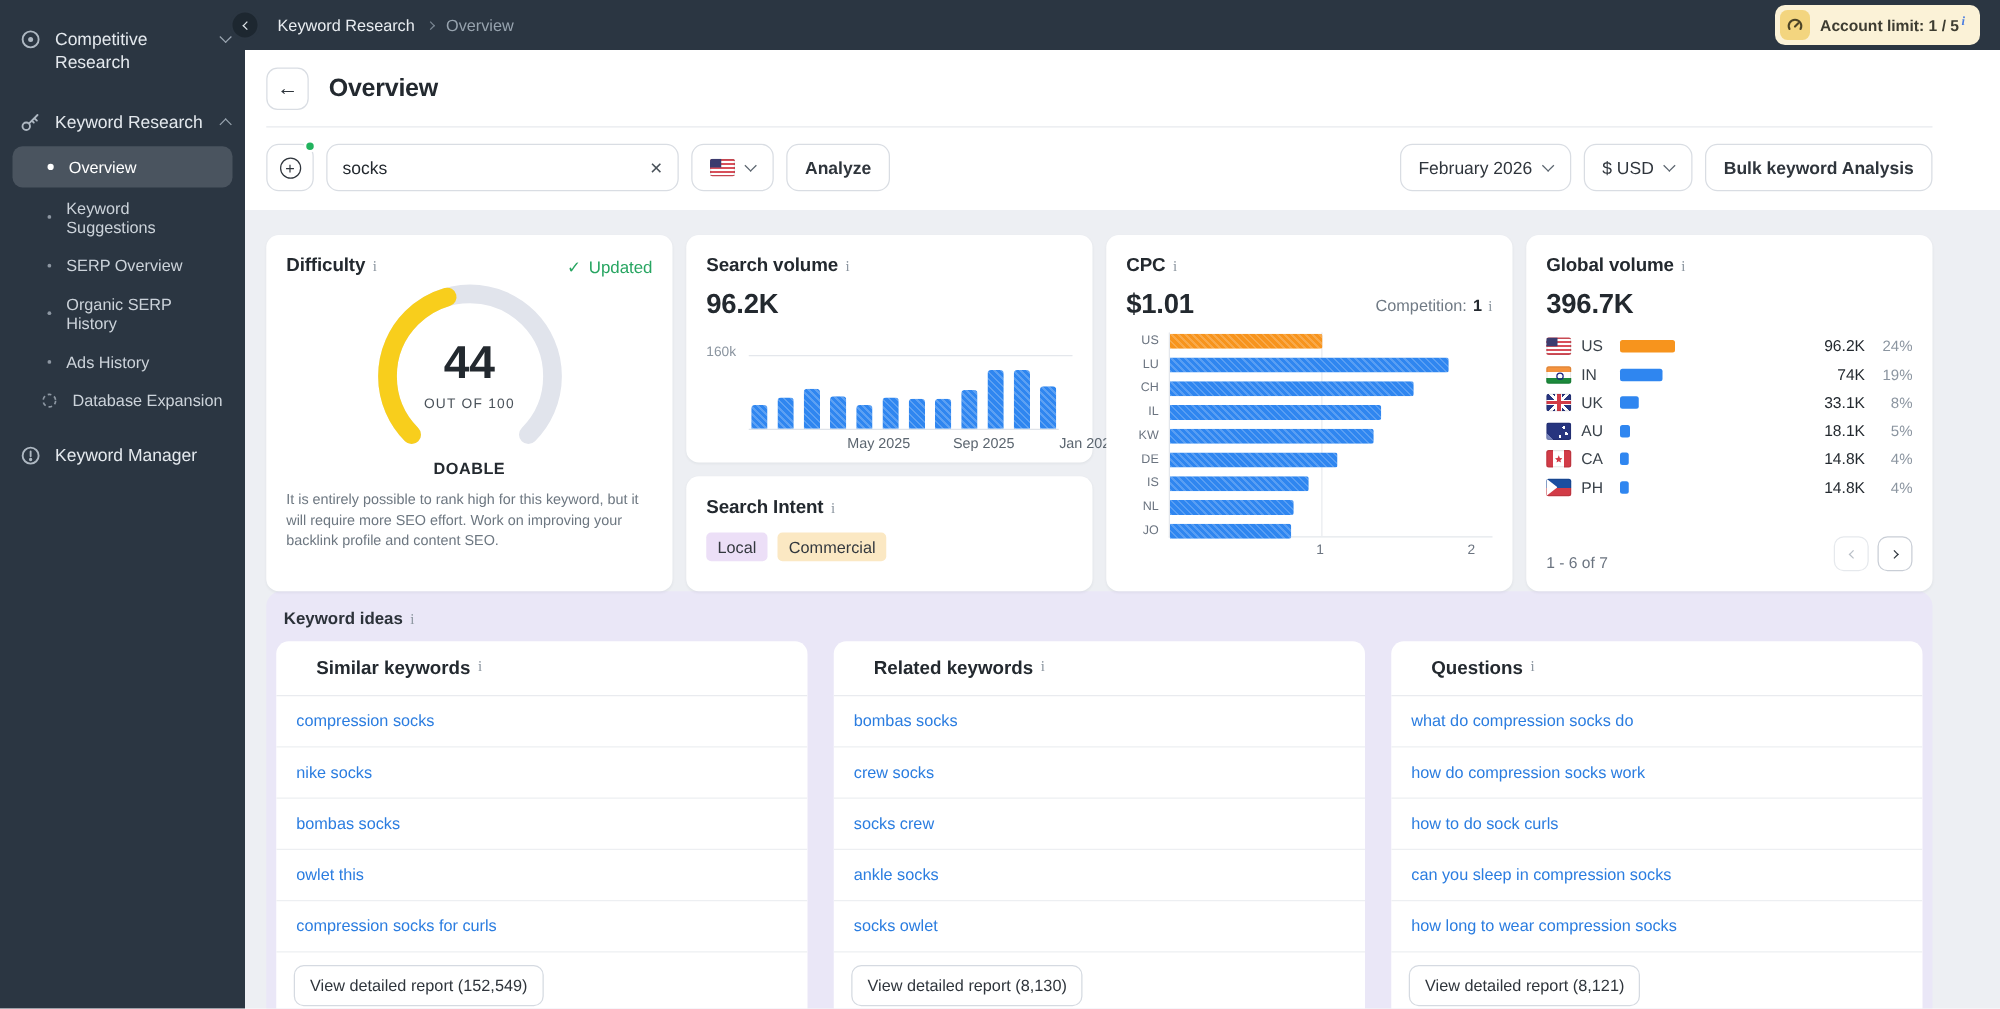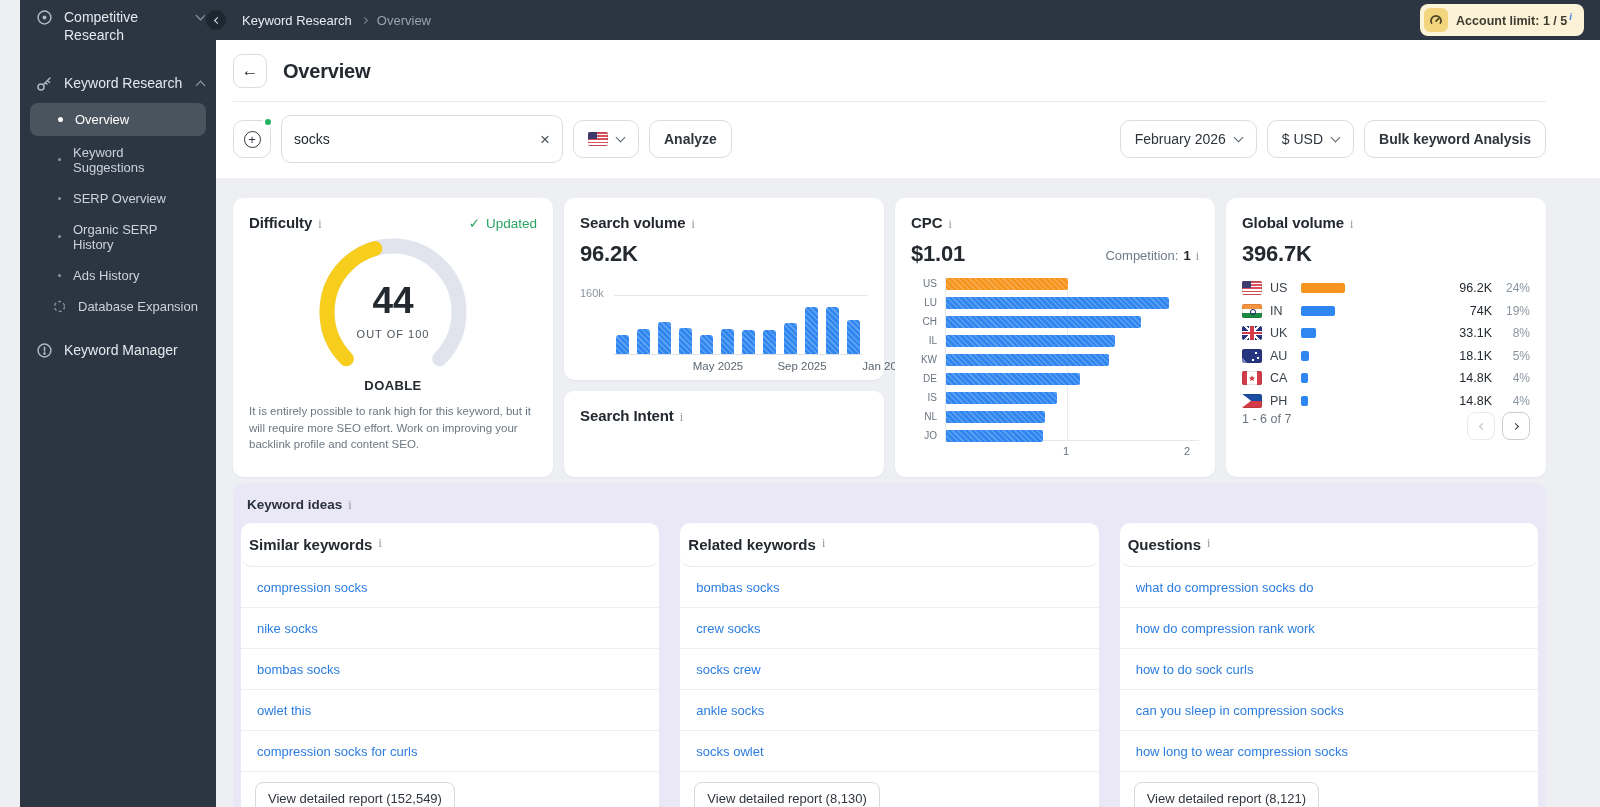--- a/index.html
+++ b/index.html
@@ -1,20 +1,20 @@
 <!DOCTYPE html>
 <html><head>
 <meta charset="utf-8">
 <style>
   * { margin:0; padding:0; box-sizing:border-box; }
   html,body { width:1600px; height:807px; font-family:"Liberation Sans", sans-serif; }
   .page { width:1600px; height:807px; display:flex; overflow:hidden; background:#edeff3; color:#23292f; }
 
   
-  .sidebar { width:196px; min-width:196px; background:#2b3642; position:relative; z-index:3;margin-left:20px; }
+  .sidebar { width:196px; min-width:196px; background:#2b3642; padding-top:14px; position:relative; z-index:3; }
   .side-item { display:flex; align-items:flex-start; gap:11px; padding:8px 12px 8px 16px; color:#e4e9ee; font-size:14px; line-height:1.3; cursor:pointer; }
   .side-item .lbl { flex:1; }
   .side-icon { width:17px; height:17px; margin-top:1px; flex:none; }
   .side-icon svg { display:block; }
   .chev { display:inline-block; width:7px; height:7px; border-right:1.6px solid #9aa5b0; border-bottom:1.6px solid #9aa5b0; }
   .chev.down { transform:rotate(45deg); margin-top:4px; }
   .chev.up { transform:rotate(-135deg); margin-top:8px; }
   .chev.left { transform:rotate(135deg); }
   .chev.right { transform:rotate(-45deg); }
   .side-group { margin-top:14px; }
@@ -45,21 +45,21 @@
   .header-row { display:flex; align-items:center; gap:16px; padding:14px 54px 13px 17px; }
   .back-btn { width:34px; height:34px; border:1px solid #d9dde3; border-radius:9px; background:#fff; display:flex; align-items:center; justify-content:center; font-size:17px; color:#2f353c; cursor:pointer; }
   .page-title { font-size:20px; font-weight:700; letter-spacing:-0.2px; }
   .header-divider { border-top:1px solid #e8eaee; margin:0 54px 0 17px; }
   .toolbar { display:flex; align-items:center; gap:10px; padding:13px 54px 15px 17px; }
   .tool-btn { height:38px; border:1px solid #d9dde3; border-radius:10px; background:#fff; display:flex; align-items:center; gap:9px; padding:0 14px; font-size:14px; color:#2f353c; cursor:pointer; white-space:nowrap; }
   .tool-btn.bold { font-weight:600; }
   .plus-btn { width:38px; min-width:38px; padding:0; justify-content:center; position:relative; }
   .plus-circle { width:17px; height:17px; border:1.4px solid #2f353c; border-radius:50%; display:flex; align-items:center; justify-content:center; font-size:13px; line-height:1; color:#2f353c; }
   .green-dot { position:absolute; top:-4px; right:-3px; width:10px; height:10px; border-radius:50%; background:#22b35e; border:2px solid #fff; }
-  .search-box { width:282px; height:48px; border:1px solid #d9dde3; border-radius:10px; background:#fff; display:flex; align-items:center; padding:4px 12px; gap:8px; }
+  .search-box { width:282px; height:38px; border:1px solid #d9dde3; border-radius:10px; background:#fff; display:flex; align-items:center; padding:4px 12px; gap:8px; }
   .search-box input { border:none; outline:none; flex:1; font-size:14px; color:#23292f; font-family:"Liberation Sans", sans-serif; background:transparent; }
   .clear-x { font-size:17px; color:#4a525a; cursor:pointer; line-height:1; }
   .flag { display:inline-block; width:20px; height:14px; border-radius:2px; position:relative; overflow:hidden; box-shadow:inset 0 0 0 1px rgba(0,0,0,.10); flex:none; }
   .flag-us { background:repeating-linear-gradient(180deg,#d8505b 0 1.6px,#fff 1.6px 3.2px); }
   .flag-us::before { content:""; position:absolute; left:0; top:0; width:9px; height:7px; background:#3c3b6e; }
   .flag-in { background:linear-gradient(180deg,#f5933e 0 33%,#fff 33% 66%,#1c8a3c 66%); }
   .flag-in::before { content:""; position:absolute; left:50%; top:50%; width:4px; height:4px; margin:-2px 0 0 -2px; border-radius:50%; border:1px solid #1a237e; }
   .flag-uk { background:
       linear-gradient(0deg, transparent 42%, #d23b47 42% 58%, transparent 58%),
       linear-gradient(90deg, transparent 42%, #d23b47 42% 58%, transparent 58%),
@@ -133,37 +133,37 @@
   .cpc-t1 { left:121px; } .cpc-t2 { left:242px; }
 
   
   .gv-rows { margin-top:10px; }
   .gv-row { display:flex; align-items:center; height:22.5px; gap:8px; }
   .gv-code { font-size:12.5px; color:#3a424a; width:23px; }
   .gv-bar { height:10px; border-radius:2px; background:#2f86f0; }
   .gv-bar.orange { background:#f7941d; }
   .gv-vol { margin-left:auto; font-size:12.5px; color:#23292f; width:44px; text-align:right; }
   .gv-pct { font-size:12px; color:#8b95a0; width:30px; text-align:right; }
-  .gv-footer { display:flex; align-items:flex-start; margin-top:0; }
+  .gv-footer { display:flex; align-items:flex-end; margin-top:28px; }
   .gv-count { font-size:12.5px; color:#6b7480; }
   .pager { margin-left:auto; display:flex; gap:7px; }
   .pager-btn { width:28px; height:28px; border-radius:8px; background:#fff; display:flex; align-items:center; justify-content:center; cursor:pointer; }
   .pager-btn.prev { border:1px solid #e6e9ed; }
   .pager-btn.prev .chev { border-color:#b9bfc7; }
   .pager-btn.next { border:1px solid #c9ced6; }
   .pager-btn.next .chev { border-color:#2f353c; }
   .pager-btn .chev { width:5px; height:5px; }
   .pager-btn .chev.left { margin-left:2px; } .pager-btn .chev.right { margin-right:2px; }
 
   
   .ki-section { margin-top:18px; background:#eae7f7; border-radius:12px; padding:8px; }
   .ki-header { display:flex; align-items:baseline; gap:6px; font-size:13.5px; font-weight:700; color:#2c323a; padding:6px 6px 10px; }
   .ki-grid { display:grid; grid-template-columns:repeat(3,1fr); gap:21px; }
   .ki-card { background:#fff; border-radius:10px; overflow:hidden; }
-  .ki-card-title { display:flex; align-items:flex-start; gap:6px; font-size:15px; font-weight:700; padding:13px 8px; border-bottom:1px solid #e9ebef; color:#23292f;border-radius:11px; }
+  .ki-card-title { display:flex; align-items:flex-start; gap:6px; font-size:15px; font-weight:700; padding:13px 32px; border-bottom:1px solid #e9ebef; color:#23292f; }
   .ki-row { padding:11px 16px; border-bottom:1px solid #edeff2; }
   .ki-link { color:#2b7de0; font-size:13px; text-decoration:none; cursor:pointer; }
   .ki-foot { padding:10px 14px 12px; }
   .report-btn { display:inline-block; background:#fff; border:1px solid #d5dae1; border-radius:8px; padding:8px 12px; font-size:13px; color:#2f353c; cursor:pointer; }
 </style>
 </head>
 <body>
 
 <div class="page">
 
@@ -345,20 +345,24 @@
                 <span class="sv-x2">Sep 2025</span>
                 <span class="sv-x3">Jan 2026</span>
               </div>
             </div>
           </div>
           <div class="card intent">
             <div class="card-title">
                 <span>Search Intent</span>
                 <span class="info-i">i</span>
               </div>
+            <div class="intent-badges">
+              <span class="badge local">Local</span>
+              <span class="badge commercial">Commercial</span>
+            </div>
           </div>
         </div>
 
         <div class="card">
           <div class="card-title">
               <span>CPC</span>
               <span class="info-i">i</span>
             </div>
           <div class="cpc-top">
             <div class="big-value">$1.01</div>
@@ -499,21 +503,21 @@
               </div>
             <div class="ki-foot"><span class="report-btn">View detailed report (8,130)</span></div>
           </div>
           <div class="ki-card">
             <div class="ki-card-title">
                 <span>Questions</span>
                 <span class="info-i">i</span>
               </div>
             <div>
                 <div class="ki-row"><a class="ki-link">what do compression socks do</a></div>
-                <div class="ki-row"><a class="ki-link">how do compression rank work</a></div>
+                <div class="ki-row"><a class="ki-link">how do compression socks work</a></div>
                 <div class="ki-row"><a class="ki-link">how to do sock curls</a></div>
                 <div class="ki-row"><a class="ki-link">can you sleep in compression socks</a></div>
                 <div class="ki-row"><a class="ki-link">how long to wear compression socks</a></div>
               </div>
             <div class="ki-foot"><span class="report-btn">View detailed report (8,121)</span></div>
           </div>
         </div>
       </div>
     </div>
   </div>

